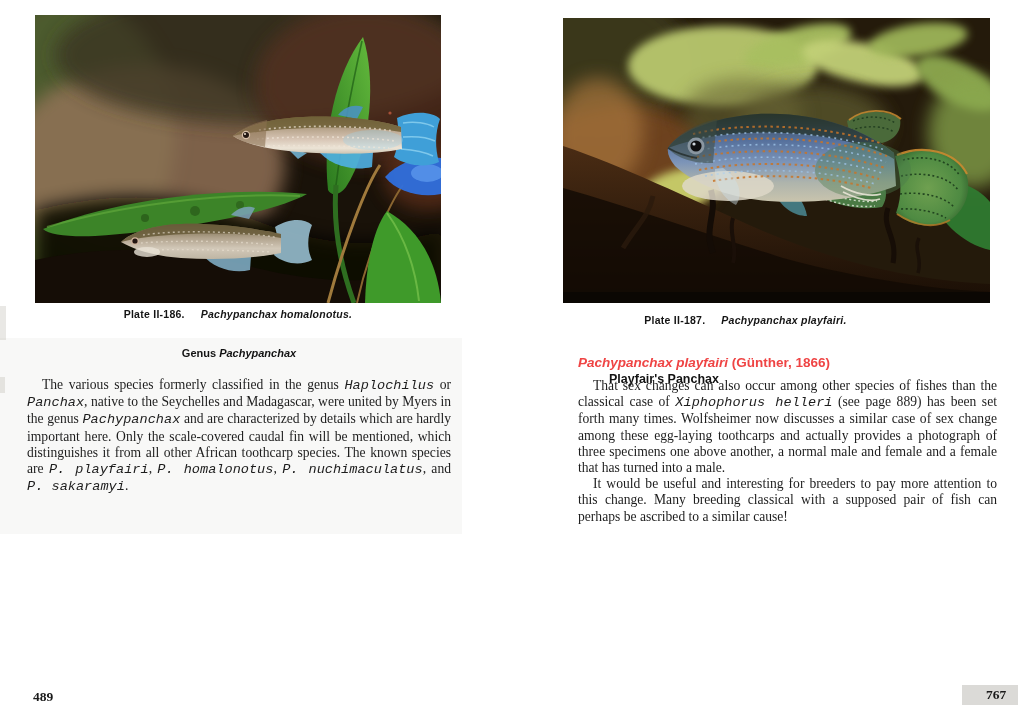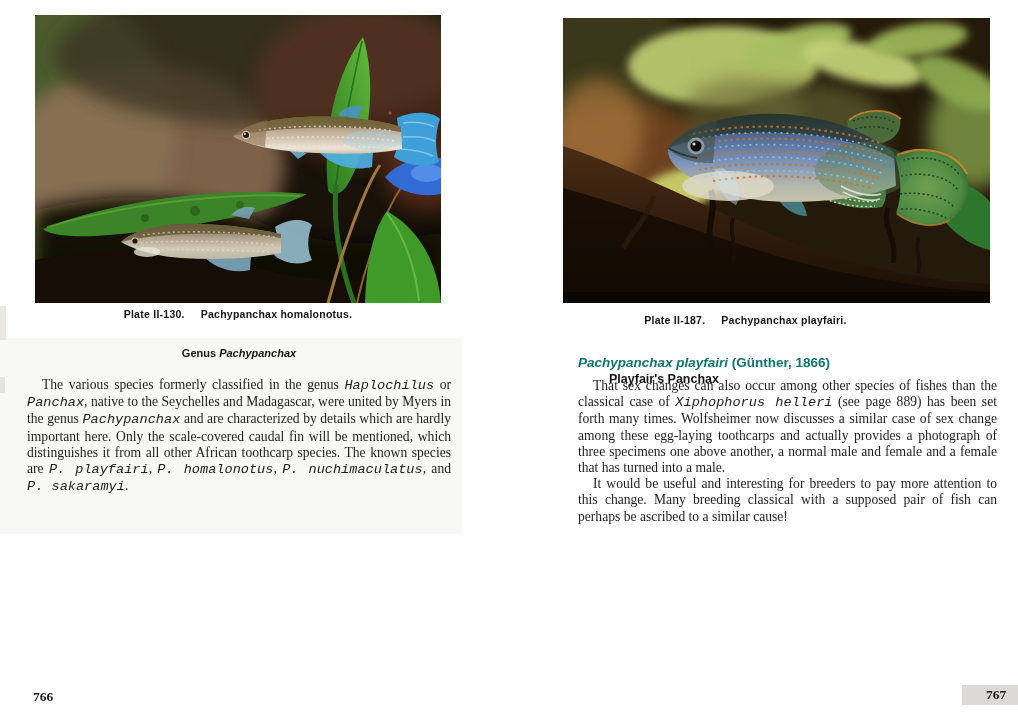--- a/index.html
+++ b/index.html
@@ -6,30 +6,30 @@
   #page{position:relative;width:1018px;height:717px;background:#ffffff;overflow:hidden;
         font-family:"Liberation Serif", serif;color:#1c1c1c;}
 
   .photo{position:absolute;display:block;}
   #photo-left{left:35px;top:15px;width:406px;height:288px;}
   #photo-right{left:563px;top:18px;width:427px;height:285px;}
   .photo svg{display:block;width:100%;height:100%;}
 
   .caption{position:absolute;font-family:"Liberation Sans", sans-serif;font-weight:bold;
            font-size:10.5px;letter-spacing:.25px;color:#151515;text-align:center;white-space:nowrap;}
-  .caption .sp{margin-left:16px;}
+  .caption .sp{font-style:italic;margin-left:16px;}
   #caption-left{left:35px;top:308px;width:406px;}
   #caption-right{left:532px;top:314px;width:427px;}
 
   #heading-left{position:absolute;left:27px;top:347px;width:424px;text-align:center;
                 font-family:"Liberation Sans", sans-serif;font-weight:bold;font-size:11px;color:#131313;}
   #heading-left .genus{font-style:italic;}
 
   #heading-right{position:absolute;left:578px;top:355px;font-family:"Liberation Sans", sans-serif;
-                 font-weight:bold;font-size:13.5px;color:#0f766e;white-space:nowrap;}
+                 font-weight:bold;font-size:13.5px;color:#ef4444;white-space:nowrap;}
   #heading-right .sp{font-style:italic;}
   #common-name{position:absolute;left:578px;top:372px;font-family:"Liberation Sans", sans-serif;
                font-weight:bold;font-size:12.5px;color:#131313;margin-left:31px;}
 
   .body-text{position:absolute;font-size:13.6px;line-height:16.2px;text-align:justify;color:#1d1d1d;}
   .body-text p{margin:0;text-indent:15px;}
   .body-text i{font-style:italic;font-family:Liberation Mono, monospace;}
   #body-left{left:27px;top:377px;width:424px;}
   #body-right{left:578px;top:378px;width:419px;}
 
@@ -211,33 +211,33 @@
         <path d="M160,150 C175,160 181,175 173,187 C160,181 151,165 152,151 Z" fill="#cfe0e8" opacity="0.45"></path>
         <circle cx="133" cy="128" r="8.5" fill="#8a96a0"></circle>
         <circle cx="133" cy="128" r="5.6" fill="#0e0e10"></circle>
         <circle cx="131" cy="126" r="1.6" fill="#cdd4da"></circle>
         <path d="M278,168 C292,176 308,179 318,176 M280,174 C294,181 308,184 317,181" stroke="#e8e4d6" stroke-width="1.8" fill="none" opacity="0.9"></path>
       </g>
     </svg>
   </div>
 
   <div class="caption" id="caption-left">
-    <span>Plate II-130.</span><span class="sp">Pachypanchax homalonotus.</span>
+    <span>Plate II-186.</span><span class="sp">Pachypanchax homalonotus.</span>
   </div>
   <div class="caption" id="caption-right">
     <span>Plate II-187.</span><span class="sp">Pachypanchax playfairi.</span>
   </div>
 
   <div id="heading-left">
     <span>Genus </span><span class="genus">Pachypanchax</span>
   </div>
   <div class="body-text" id="body-left">
     <p><span>The various species formerly classified in the genus </span><i>Haplochilus</i><span> or </span><i>Panchax</i><span>, native to the Seychelles and Madagascar, were united by Myers in the genus </span><i>Pachypanchax</i><span> and are characterized by details which are hardly important here. Only the scale-covered caudal fin will be mentioned, which distinguishes it from all other African toothcarp species. The known species are </span><i>P. playfairi</i><span>, </span><i>P. homalonotus</i><span>, </span><i>P. nuchimaculatus</i><span>, and </span><i>P. sakaramyi</i><span>.</span></p>
   </div>
-  <div class="page-num" id="page-num-left">766</div>
+  <div class="page-num" id="page-num-left">489</div>
 
   <div id="heading-right">
     <span class="sp">Pachypanchax playfairi</span><span> (Günther, 1866)</span>
   </div>
   <div id="common-name">Playfair's Panchax</div>
   <div class="body-text" id="body-right">
     <p><span>That sex changes can also occur among other species of fishes than the classical case of </span><i>Xiphophorus helleri</i><span> (see page 889) has been set forth many times. Wolfsheimer now discusses a similar case of sex change among these egg-laying toothcarps and actually provides a photograph of three specimens one above another, a normal male and female and a female that has turned into a male.</span></p>
     <p><span>It would be useful and interesting for breeders to pay more attention to this change. Many breeding classical with a supposed pair of fish can perhaps be ascribed to a similar cause!</span></p>
   </div>
   <div class="page-num" id="page-num-right">767</div>

